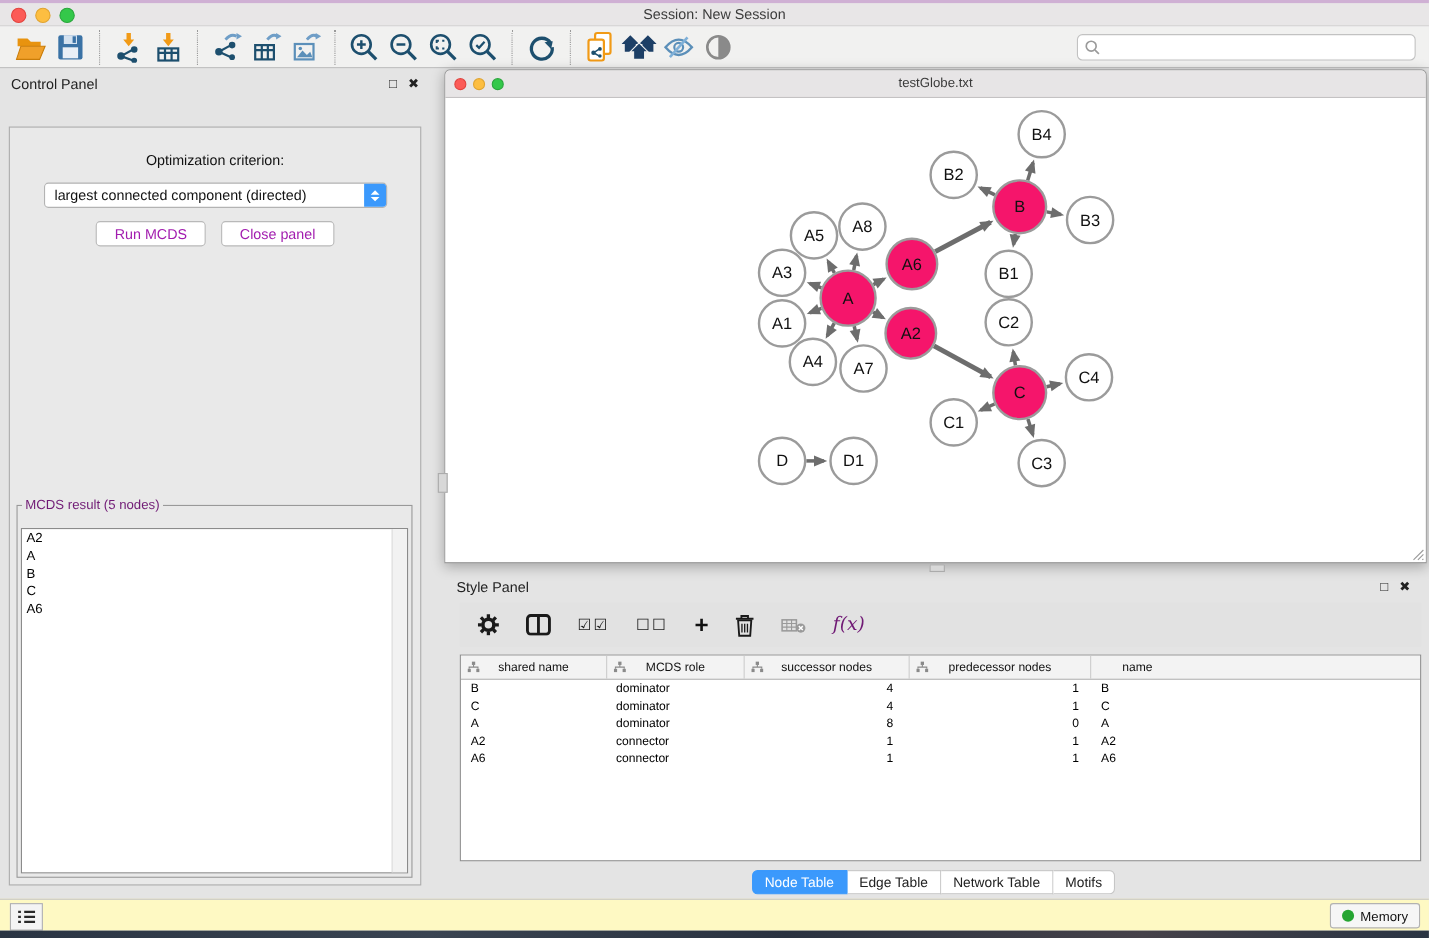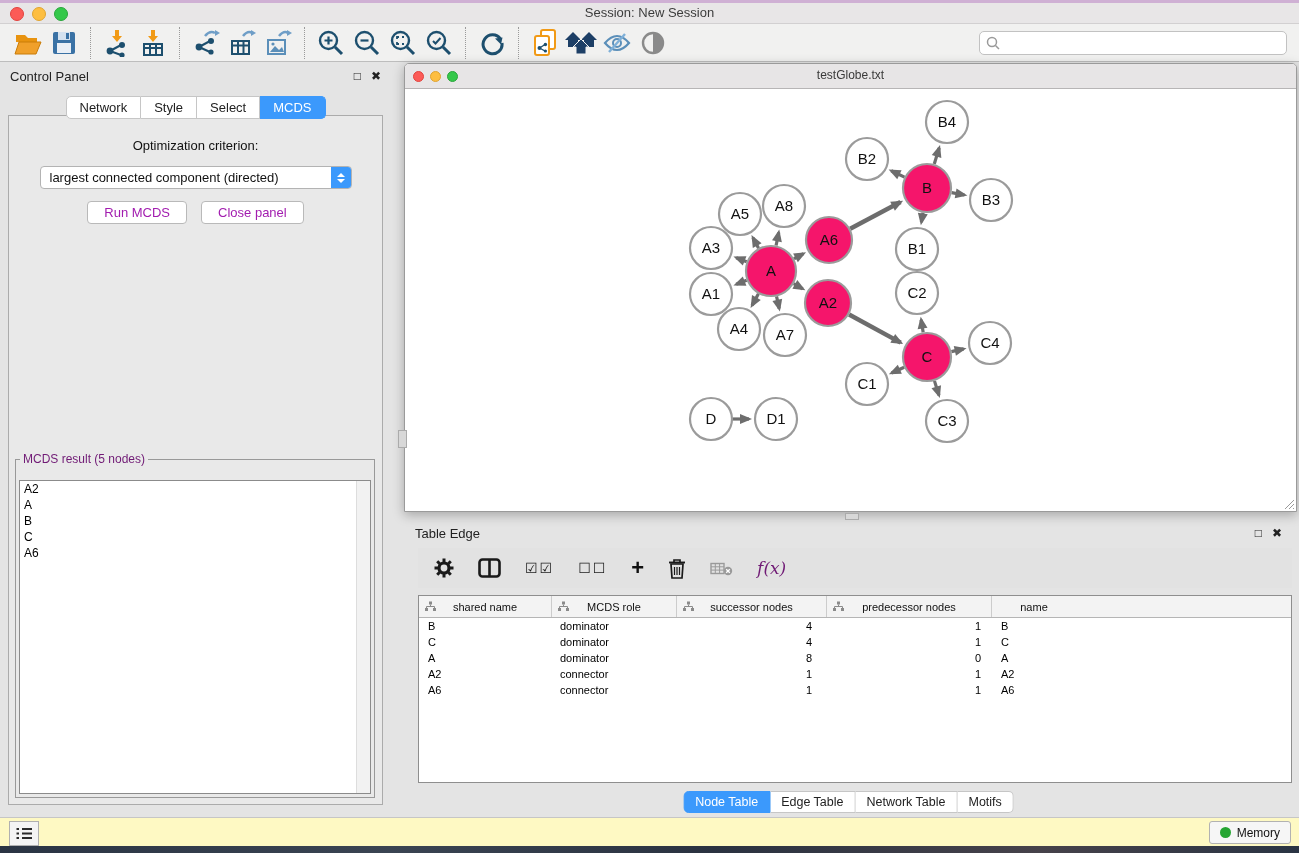--- a/index.html
+++ b/index.html
@@ -284,26 +284,20 @@
 </div>
 
 <div id="control-panel">
   <div class="panel-header">
     <span>Control Panel</span>
     <span class="hdr-icons">
       <span>□</span>
       <span>✖</span>
     </span>
   </div>
-  <div id="cp-tabs" class="seg">
-      <div class="seg-tab">Network</div>
-      <div class="seg-tab">Style</div>
-      <div class="seg-tab">Select</div>
-      <div class="seg-tab active">MCDS</div>
-    </div>
   <div id="cp-content">
     <div id="opt-label">Optimization criterion:</div>
     <div id="criterion-select">
       <span>largest connected component (directed)</span>
       <span id="criterion-stepper">
           <span class="chev up"></span>
           <span class="chev down"></span>
         </span>
     </div>
     <div id="cp-buttons">
@@ -416,21 +410,21 @@
         <line x1="12" y1="13" x2="13" y2="12"></line>
       </g>
     </svg>
 </div>
 
 <div class="mini-thumb" style="left:398px; top:430px; width:7px; height:16px;"></div>
 <div class="mini-thumb" style="left:845px; top:513px; width:12px; height:5px;"></div>
 
 <div id="table-panel">
   <div class="panel-header">
-    <span>Table Edge</span>
+    <span>Style Panel</span>
     <span class="hdr-icons">
       <span>□</span>
       <span>✖</span>
     </span>
   </div>
   <div id="tp-toolbar">
     <span class="tp-icon">
       <svg width="20" height="20" viewBox="0 0 20 20">
           <circle cx="10" cy="10" r="5" fill="none" stroke="#1a1a1a" stroke-width="3.2"></circle>
           <g stroke="#1a1a1a" stroke-width="3">

